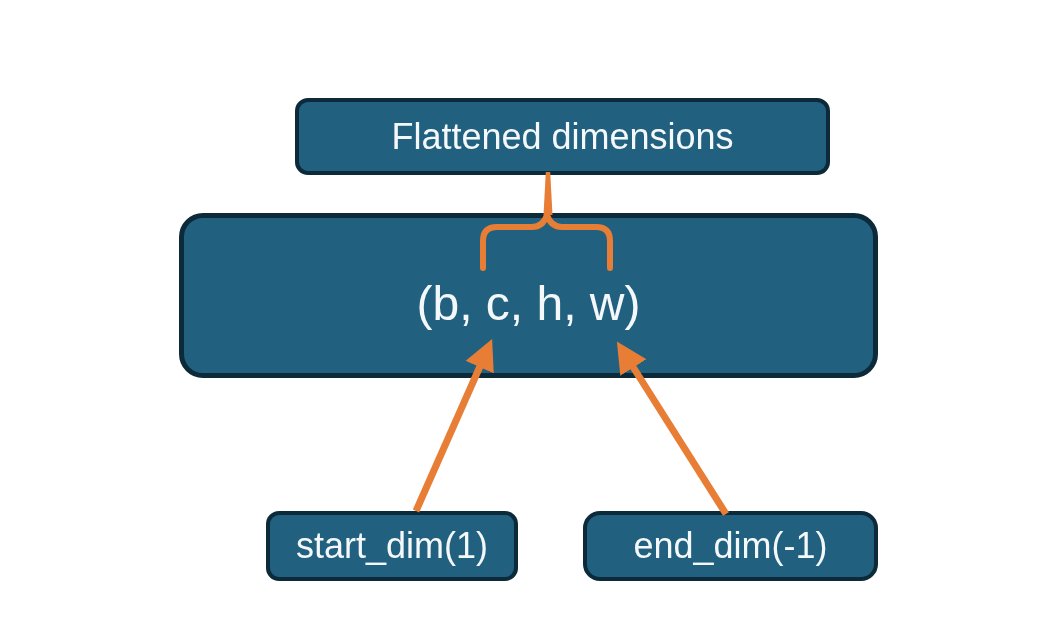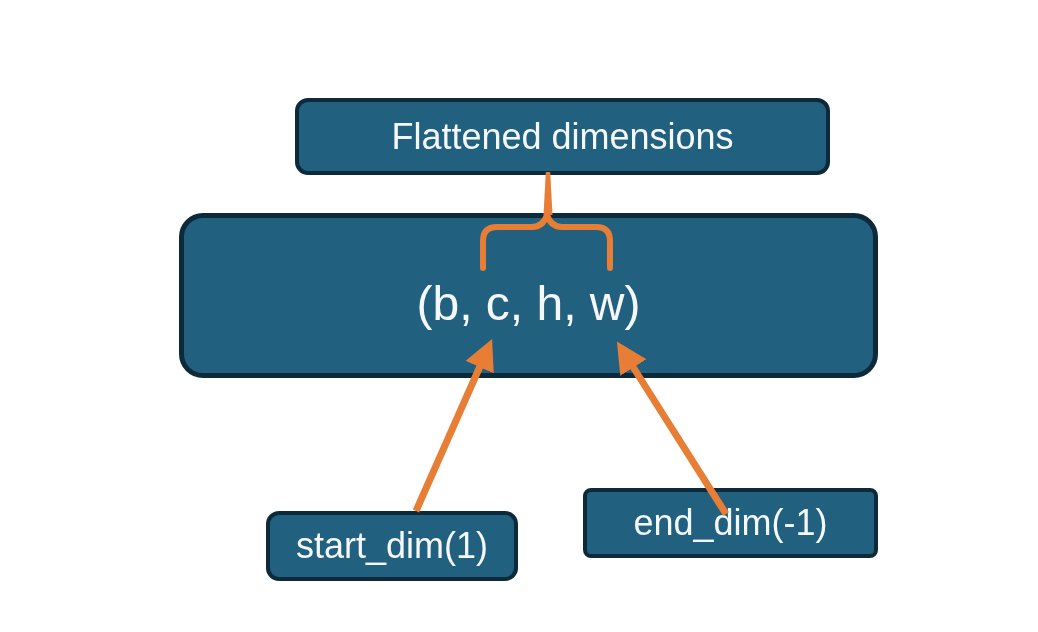--- a/index.html
+++ b/index.html
@@ -40,23 +40,23 @@
     font-size: 48px;
     padding-top: 16px;
   }
   .node-start {
     left: 266px; top: 511px;
     width: 252px; height: 70px;
     border-radius: 13px;
     font-size: 36px;
   }
   .node-end {
-    left: 583px; top: 488px;
+    left: 583px; top: 511px;
     width: 295px; height: 70px;
-    border-radius: 8px;
+    border-radius: 17px;
     font-size: 36px;
   }
   svg.overlay {
     position: absolute;
     left: 0; top: 0;
     width: 1038px;
     height: 632px;
     pointer-events: none;
   }
   .orange-stroke {

